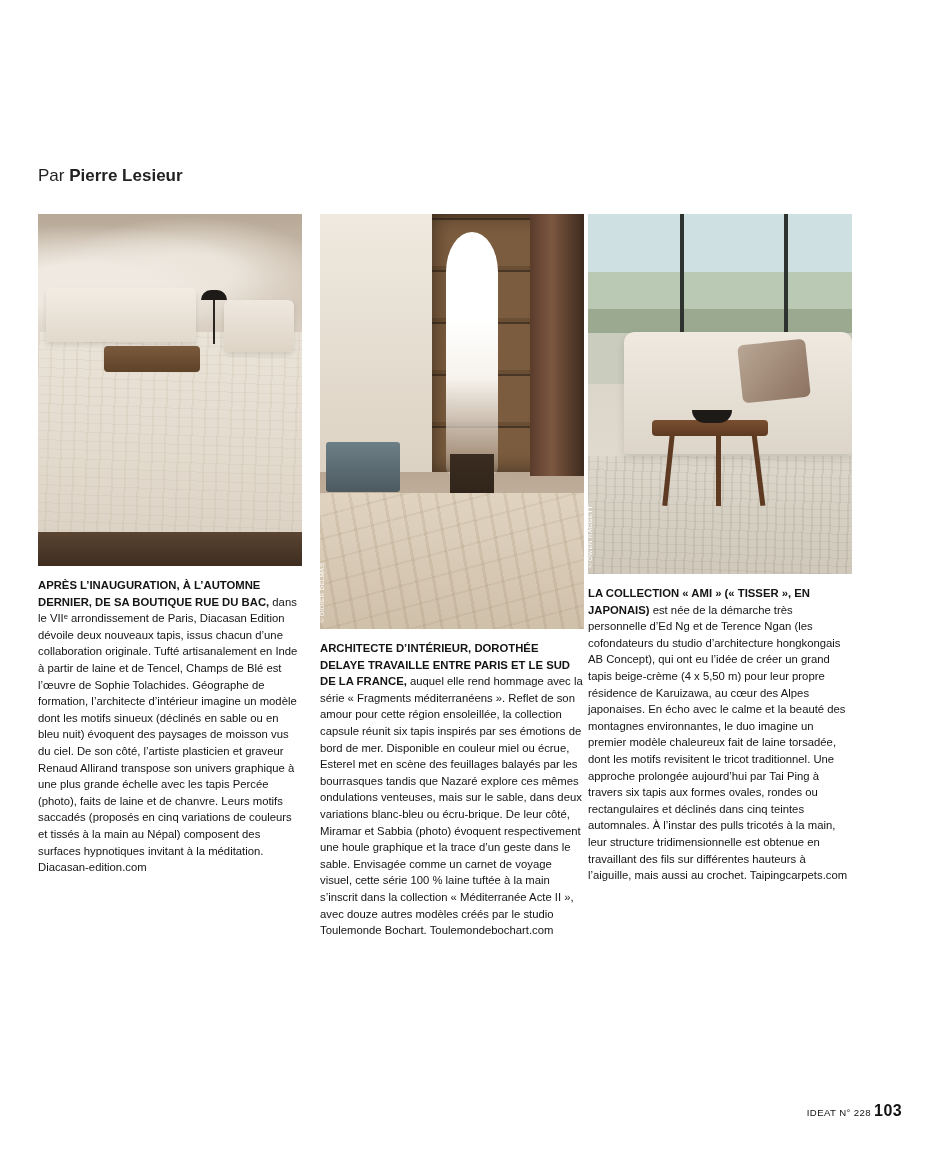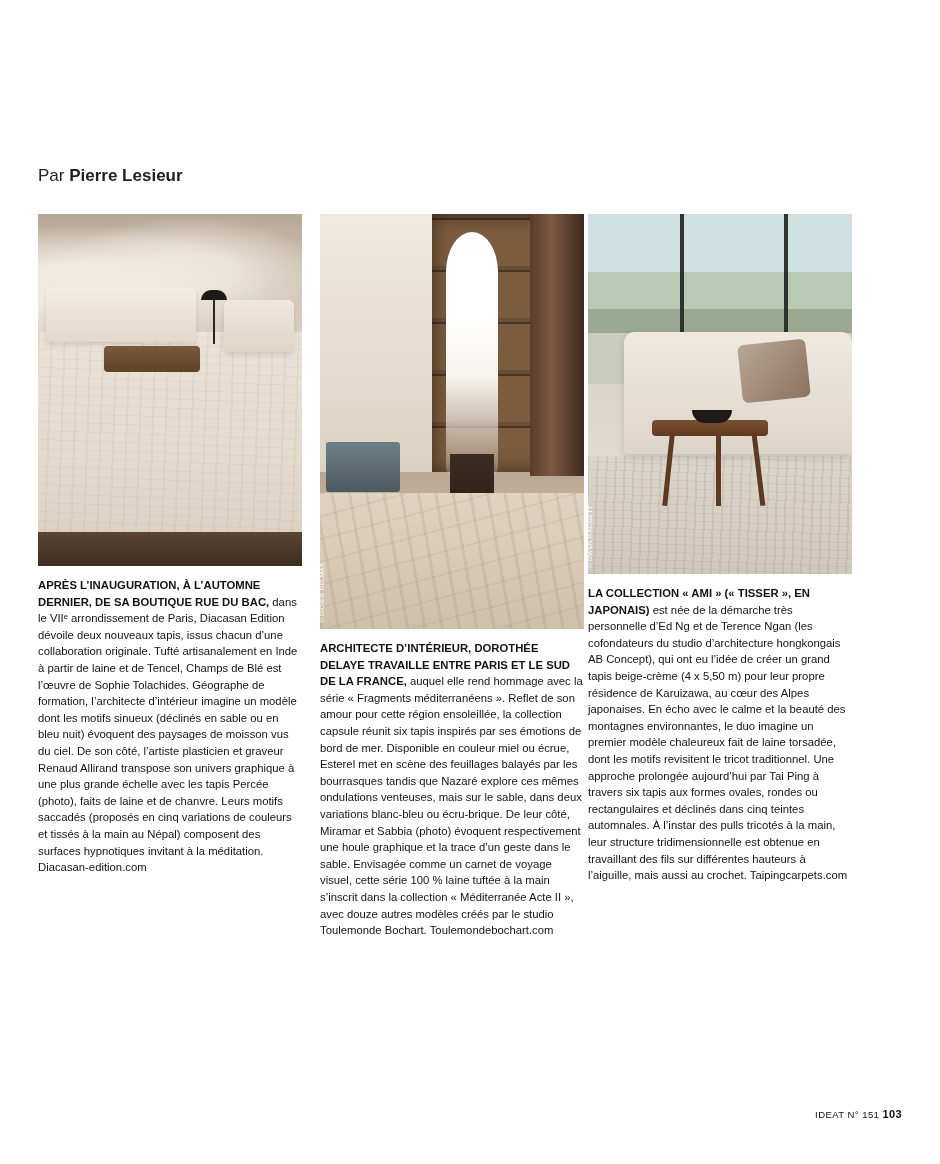--- a/index.html
+++ b/index.html
@@ -242,21 +242,21 @@
   
   .footer {
     position: absolute;
     right: 38px;
     bottom: 44px;
     font-size: 9.6px;
     letter-spacing: 0.4px;
     color: #111;
     font-weight: normal;
   }
-  .footer .pg { font-weight: bold; font-size: 11px; }
+  .footer .pg { font-weight: bold; font-size: 16px; }
 </style>
 </head>
 <body>
 
 <div class="page">
 
 
 
   <p class="byline"><span>Par </span><b>Pierre Lesieur</b></p>
 
@@ -298,17 +298,17 @@
       <div class="leg2"></div>
       <div class="leg3"></div>
       <div class="sidetable"></div>
       <div class="bowl"></div>
       <span class="credit" style="left:5px; bottom:6px;">© OWEN RAGGETT</span>
     </div>
     <p class="body-text"><span class="lead">LA COLLECTION « AMI » (« TISSER », EN JAPONAIS)</span><span> est née de la démarche très personnelle d’Ed Ng et de Terence Ngan (les cofondateurs du studio d’architecture hongkongais AB Concept), qui ont eu l’idée de créer un grand tapis beige-crème (4 x 5,50 m) pour leur propre résidence de Karuizawa, au cœur des Alpes japonaises. En écho avec le calme et la beauté des montagnes environnantes, le duo imagine un premier modèle chaleureux fait de laine torsadée, dont les motifs revisitent le tricot traditionnel. Une approche prolongée aujourd’hui par Tai Ping à travers six tapis aux formes ovales, rondes ou rectangulaires et déclinés dans cinq teintes automnales. À l’instar des pulls tricotés à la main, leur structure tridimensionnelle est obtenue en travaillant des fils sur différentes hauteurs à l’aiguille, mais aussi au crochet. </span><b>Taipingcarpets.com</b></p>
   </div>
 
   <div class="footer">
-    <span>IDEAT N° 151</span>
+    <span>IDEAT N° 228</span>
     <span class="pg">103</span>
   </div>
 
 </div>
 
 </body></html>

